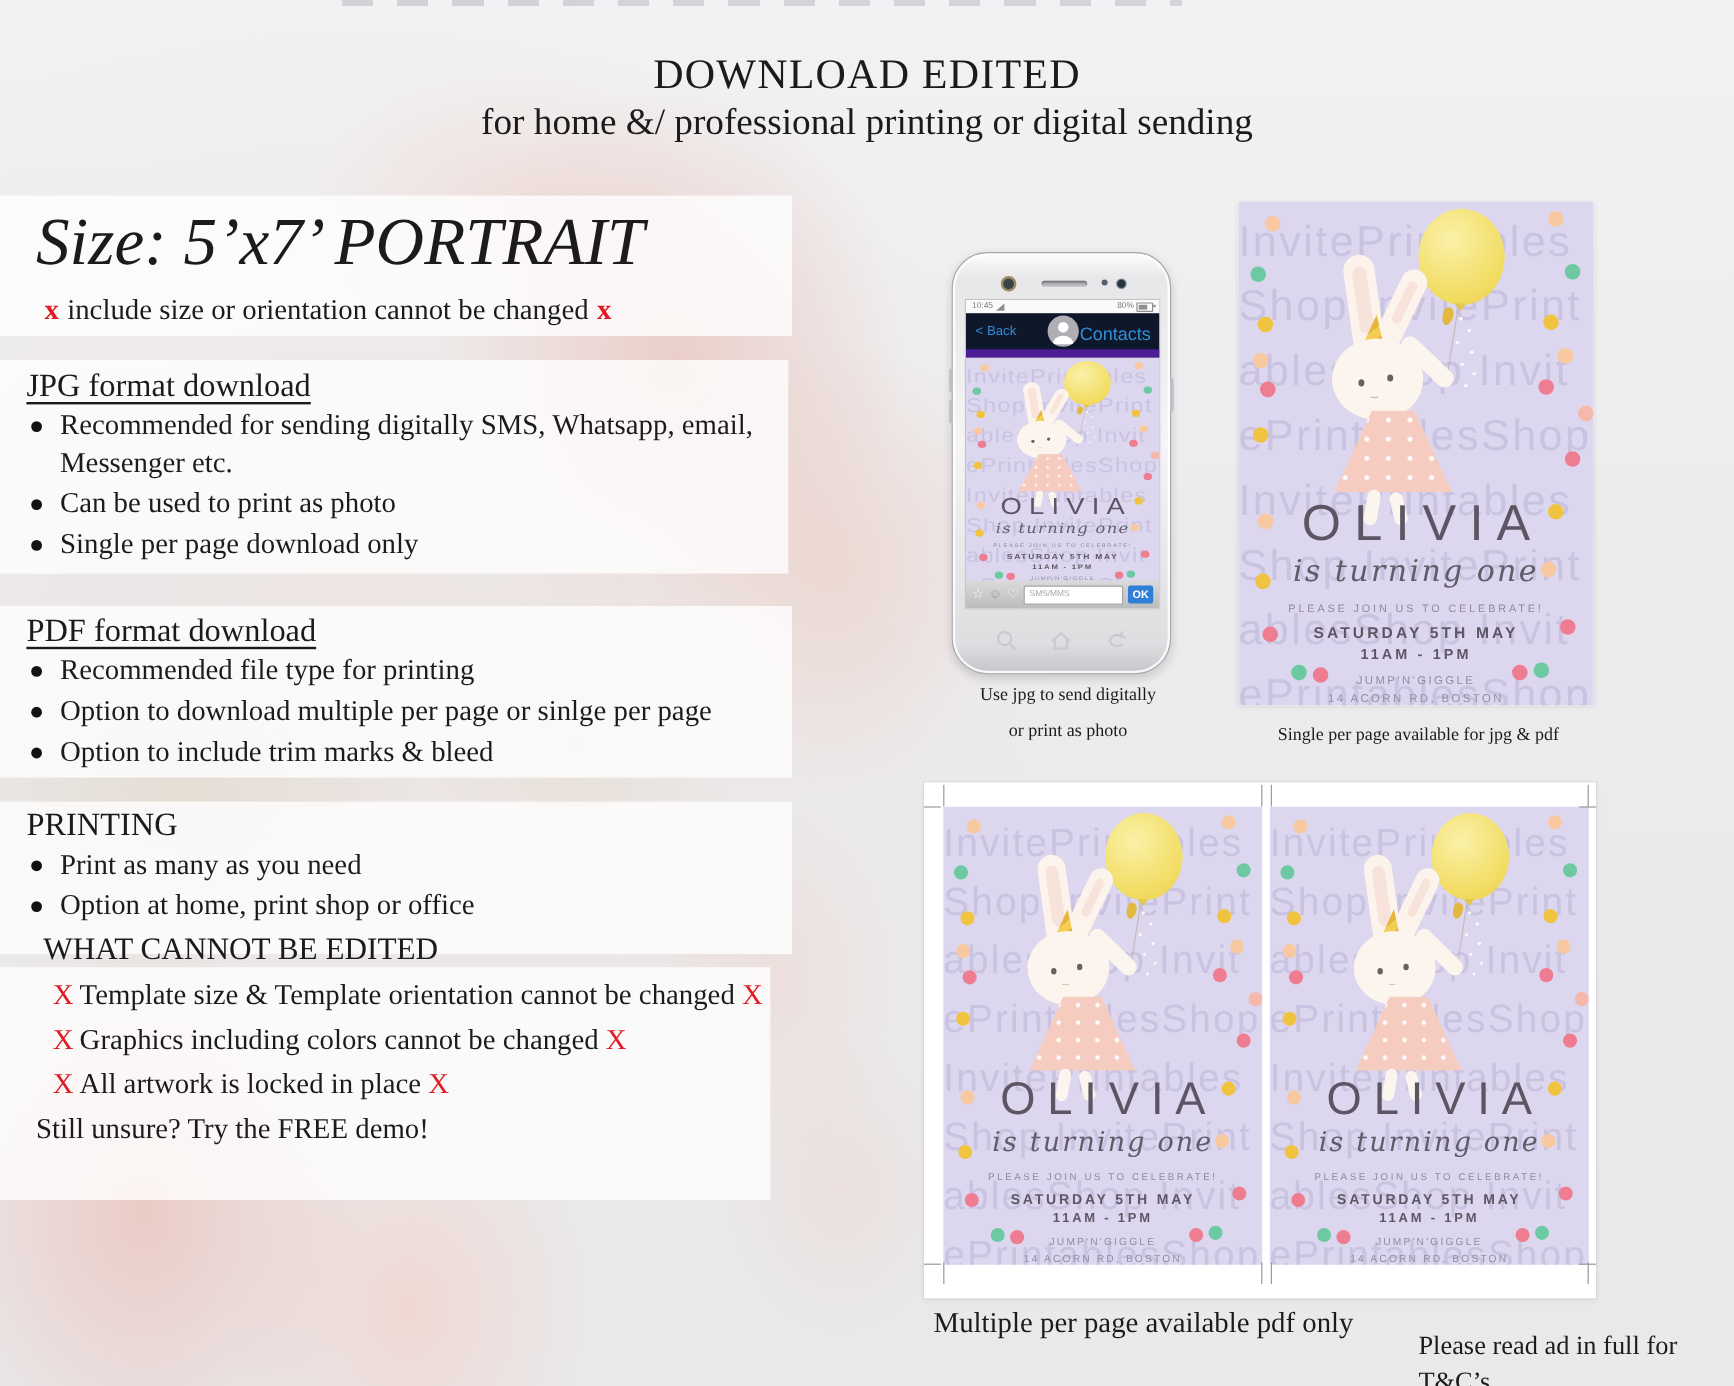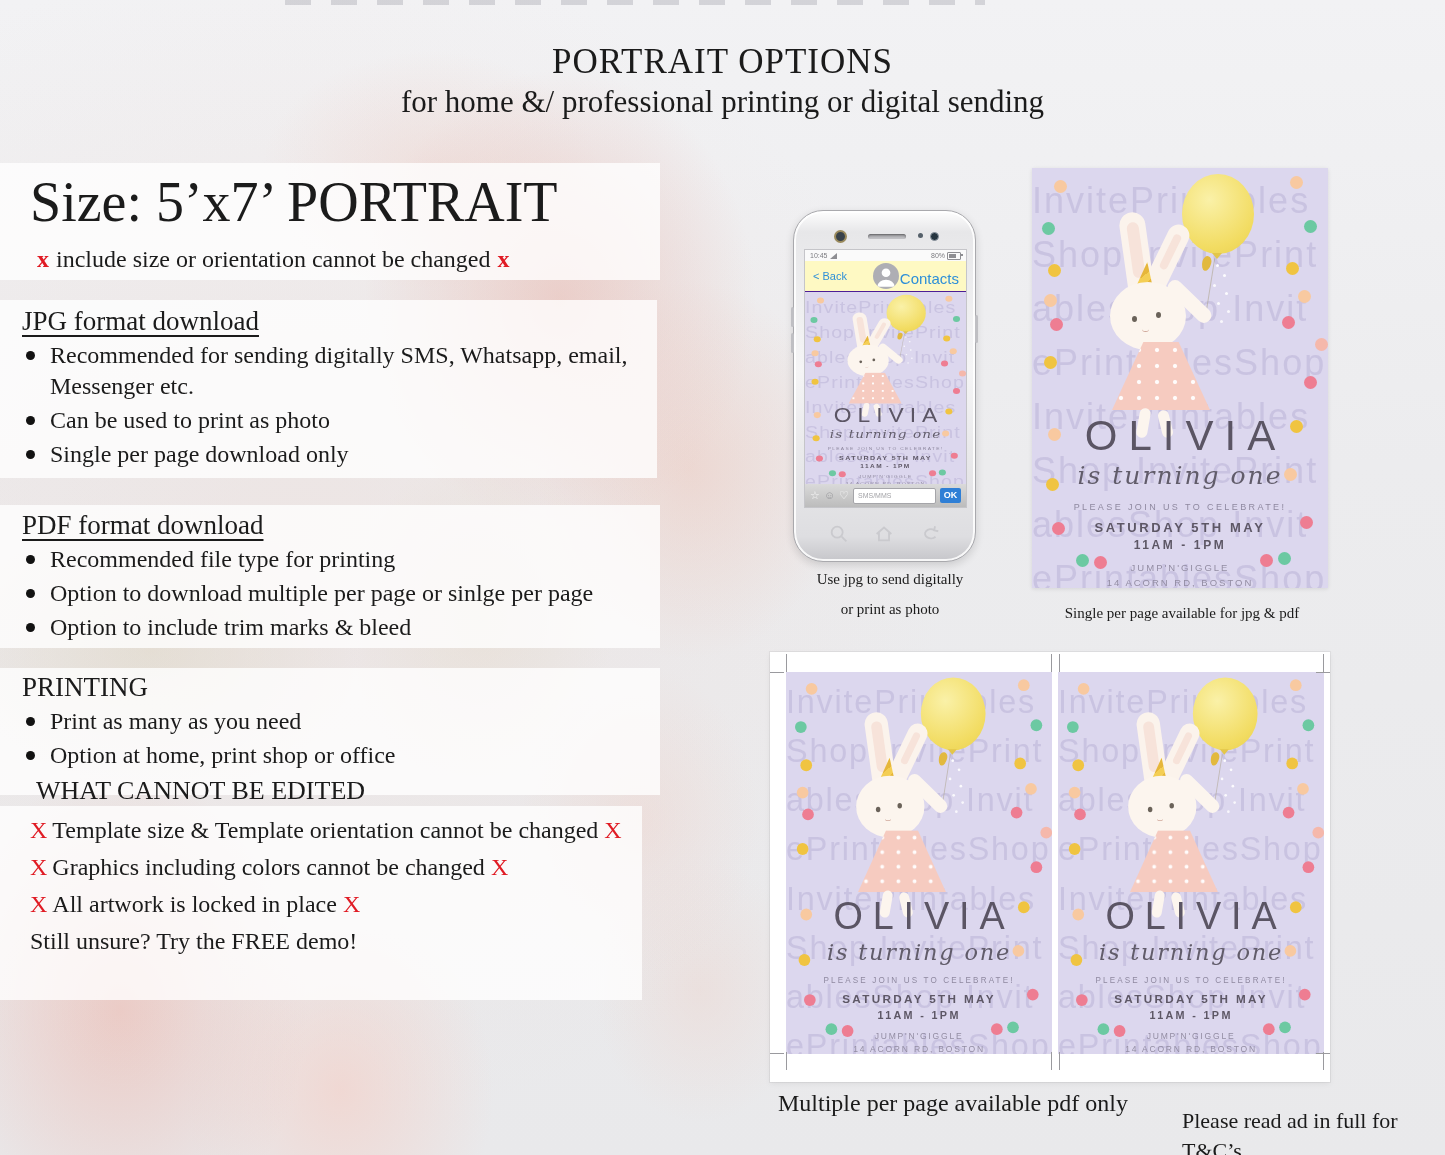--- a/index.html
+++ b/index.html
@@ -26,34 +26,34 @@
   .hdr-title{position:absolute;left:0;top:42px;width:1445px;text-align:center;font-size:35px;letter-spacing:1px;}
   .hdr-sub{position:absolute;left:0;top:84px;width:1445px;text-align:center;font-size:31px;}
 
   
   .band{position:absolute;left:0;background:rgba(255,255,255,0.78);}
   .b-size{top:163px;width:660px;height:117px;}
   .b-jpg{top:300px;width:657px;height:178px;}
   .b-pdf{top:505px;width:660px;height:143px;}
   .b-print{top:668px;width:660px;height:127px;}
   .b-edit{top:806px;width:642px;height:194px;}
-  .size-title{position:absolute;left:30px;top:170px;font-size:56px;}
+  .size-title{position:absolute;left:30px;top:170px;font-size:56px;font-style:italic;}
   .size-note{position:absolute;left:30px;top:246px;font-size:24px;}
   .rx{color:var(--c-red,#e01b24);margin:0 7px;}
   .rxb{font-weight:bold;}
   .sec-head{font-size:27px;}
   .sec-head.u{text-decoration:underline;text-underline-offset:5px;}
   .sec-body{position:absolute;font-size:24px;}
   .jpg-body{left:22px;top:306px;width:620px;}
   .pdf-body{left:22px;top:510px;width:630px;}
   .print-body{left:22px;top:672px;width:620px;}
   .edit-body{left:30px;top:776px;width:600px;}
   .bl{display:flex;line-height:31px;margin-top:3px;}
   .bl .dot{flex:0 0 9px;width:9px;height:9px;border-radius:50%;background:#121212;margin:11px 15px 0 4px;}
-  .xline{line-height:37px;white-space:nowrap;}
+  .xline{line-height:37px;white-space:nowrap;margin-left:14px;}
   .xline .rx{margin:0 5px 0 0;}
   .xline .rx2{margin:0 0 0 6px;}
   .edit-head{font-size:26px;padding-left:6px;margin-bottom:6px;}
   .edit-foot{line-height:37px;}
 
   
   .caption{position:absolute;font-size:15px;line-height:30px;}
   .cap-phone{left:762px;top:564px;width:256px;text-align:center;}
   .cap-single{left:992px;top:598px;width:380px;text-align:center;}
   .cap-multi{left:778px;top:1088px;font-size:24px;}
@@ -69,21 +69,21 @@
   .sens2{position:absolute;left:136px;top:21px;width:7px;height:7px;border-radius:50%;background:#263540;border:1px solid #8b95a0;}
   .sbtn{position:absolute;width:3px;border-radius:2px;background:#bfbfc3;}
   .sb1{left:-3px;top:96px;height:20px;} .sb2{left:-3px;top:122px;height:20px;} .sb3{right:-3px;top:104px;height:28px;}
   .screen{position:absolute;left:10px;top:38px;width:161px;height:257px;background:#fff;border:1px solid #c5c5c9;box-sizing:content-box;}
   .p-status{height:11px;display:flex;justify-content:space-between;align-items:center;padding:0 5px;font-family:"Liberation Sans",sans-serif;font-size:7px;color:#7c7c80;background:#fafafa;}
   .p-status .grp{display:flex;align-items:center;gap:2px;}
   .sig{width:0;height:0;border-left:7px solid transparent;border-bottom:6px solid #8e8e92;}
   .batt{position:relative;width:12px;height:6px;border:1px solid #8e8e92;border-radius:1px;}
   .batt i{position:absolute;left:1px;top:1px;bottom:1px;width:7px;background:#8e8e92;}
   .batt::after{content:"";position:absolute;right:-3px;top:1px;width:2px;height:2px;background:#8e8e92;}
-  .p-nav{position:relative;height:30px;background:#fef9c3;border-bottom:1px solid #4c1d95;font-family:"Liberation Sans",sans-serif;}
+  .p-nav{position:relative;height:30px;background:#0f172a;border-bottom:7px solid #4c1d95;font-family:"Liberation Sans",sans-serif;}
   .p-back{position:absolute;left:8px;top:9px;font-size:11px;color:var(--c-blue,#2e8fd8);}
   .p-contacts{position:absolute;right:7px;top:9px;font-size:15px;color:var(--c-blue,#2e8fd8);}
   .p-avatar{position:absolute;left:50%;top:2px;transform:translateX(-50%);width:26px;height:26px;border-radius:50%;background:#aeaeb4;overflow:hidden;}
   .p-msg{position:absolute;left:0;right:0;bottom:0;height:23px;display:flex;align-items:center;gap:4px;padding:0 5px;background:linear-gradient(#dadada,#bcbcbc);font-family:"Liberation Sans",sans-serif;}
   .p-msg .mi{font-size:11px;color:#f6f6f6;line-height:1;}
   .p-msg .mi.smiley{color:#9a9a9e;}
   .p-input{flex:1;height:14px;background:#fff;border:1px solid #a5a5a9;border-radius:2px;font-size:7px;line-height:14px;color:#a3a3a7;padding-left:4px;}
   .p-ok{width:21px;height:15px;background:#2f7fd6;border-radius:2px;color:#fff;font-size:9px;font-weight:bold;text-align:center;line-height:15px;}
   .p-chin{position:absolute;left:0;right:0;bottom:10px;height:34px;display:flex;justify-content:space-around;align-items:center;padding:0 22px;}
   .p-chin svg{width:22px;height:22px;}
@@ -148,21 +148,21 @@
   .tick{position:absolute;background:#9a9a9e;}
   .tv{width:1px;height:18px;} .th{width:14px;height:1px;}
 </style>
 </head>
 <body>
 
 <div class="canvas">
   <div class="flowers"></div>
   <div class="top-remnant"></div>
 
-  <div class="hdr-title">PORTRAIT OPTIONS</div>
+  <div class="hdr-title">DOWNLOAD EDITED</div>
   <div class="hdr-sub">for home &amp;/ professional printing or digital sending</div>
 
   <div class="band b-size"></div>
   <div class="band b-jpg"></div>
   <div class="band b-pdf"></div>
   <div class="band b-print"></div>
   <div class="band b-edit"></div>
 
   <div class="size-title">Size: 5’x7’ PORTRAIT</div>
   <div class="size-note">

